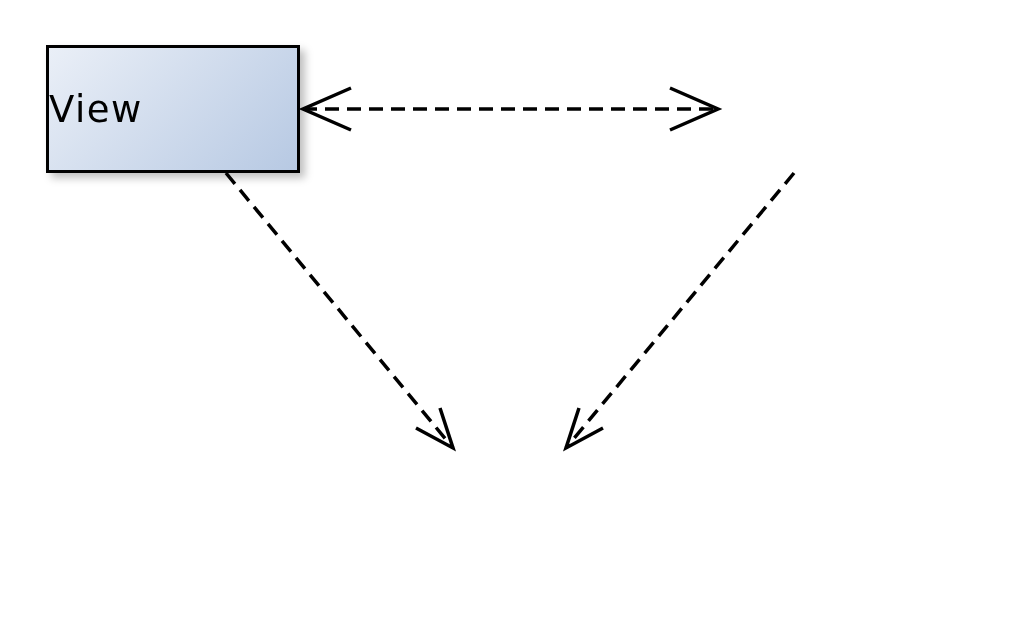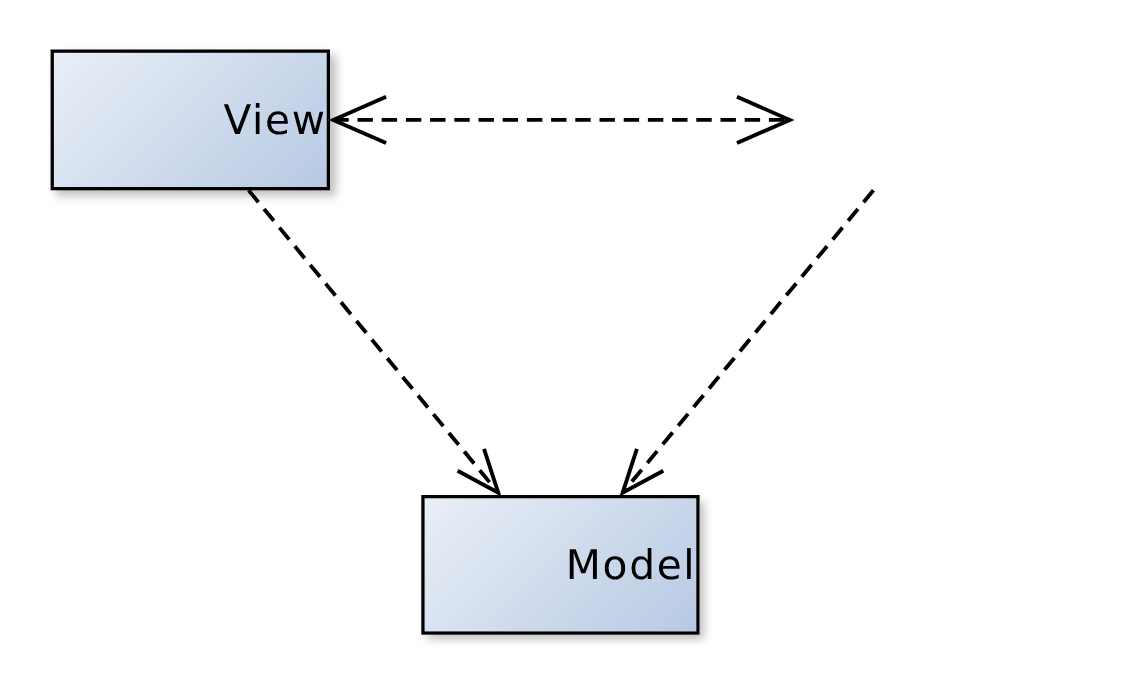--- a/index.html
+++ b/index.html
@@ -35,21 +35,21 @@
     fill: none;
     stroke-linejoin: miter;
   }
   .node {
     position: absolute;
     border: 3px solid var(--node-border, #000000);
     background: linear-gradient(135deg, var(--node-fill-light, #eaeff7) 0%, var(--node-fill-dark, #b7c9e3) 100%);
     box-shadow: 5px 5px 8px rgba(0, 0, 0, 0.25);
     display: flex;
     align-items: center;
-    justify-content: flex-end;
+    justify-content: flex-start;
   }
   .node span {
     color: #000000;
     font-size: 37px;
     letter-spacing: 1.5px;
     white-space: nowrap;
   }
   #node-view       { left: 46px;  top: 45px;  width: 248px; height: 122px; }
   #node-controller { left: 721px; top: 45px;  width: 248px; height: 122px; }
   #node-model      { left: 383px; top: 450px; width: 247px; height: 121px; }
@@ -76,17 +76,14 @@
       <line x1="794" y1="173" x2="566" y2="448"></line>
       <polyline points="579,408 566,448 603,428"></polyline>
     </g>
   </svg>
 
   <div class="node" id="node-view">
     <span>View</span>
   </div>
 
 
-  <div class="node" id="node-model">
-    <span>Model</span>
-  </div>
 
 </div>
 
 </body></html>

